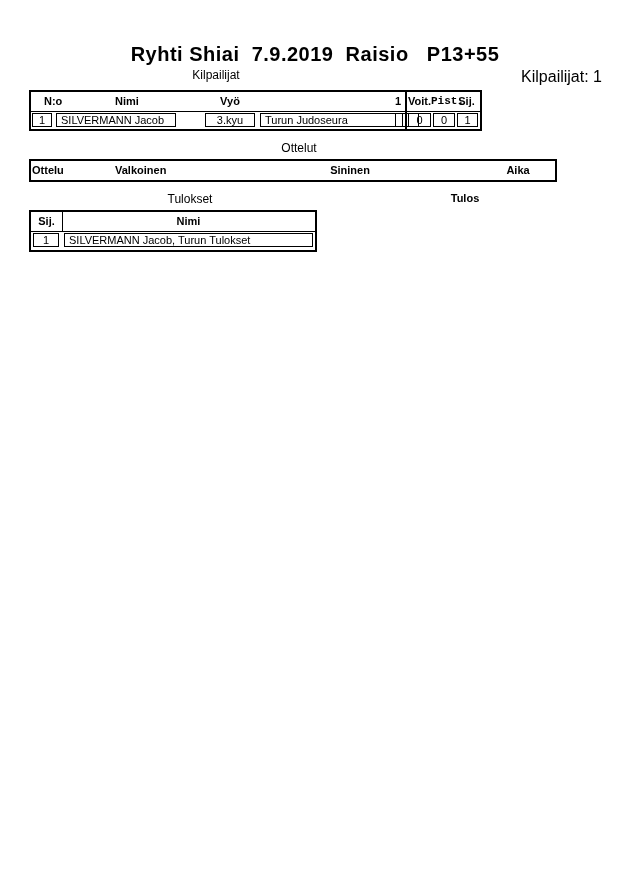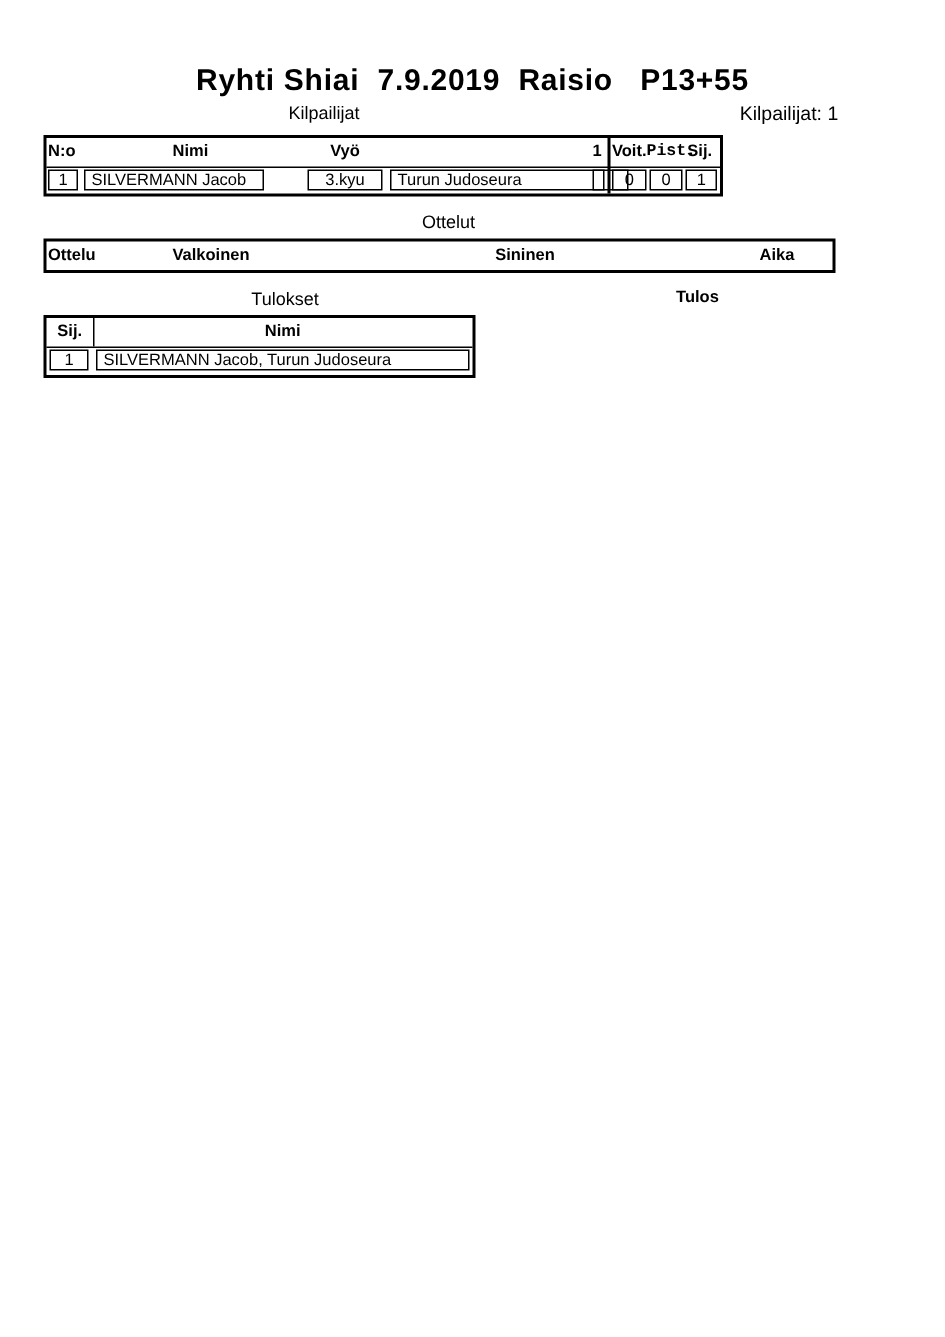--- a/index.html
+++ b/index.html
@@ -17,21 +17,21 @@
     top:43px;left:0;width:630px;
     text-align:center;
     font-size:20px;font-weight:bold;
     white-space:pre;
     letter-spacing:0.5px;
   }
   .section-heading{
     font-size:12px;font-weight:normal;text-align:center;
   }
   .count-label{
-    font-size:13px;text-align:center;
+    font-size:16px;text-align:right;
   }
   .tbl{
     border:2px solid #000;
     background:#fff;
   }
   .hdr-label{
     font-size:11px;font-weight:bold;line-height:19px;
     text-align:center;white-space:nowrap;
   }
   .hdr-label.left{text-align:left;}
@@ -54,21 +54,21 @@
 
 <div class="page">
 
   <div class="abs doc-title">Ryhti Shiai  7.9.2019  Raisio   P13+55</div>
 
   <div class="abs section-heading" style="top:68px;left:29px;width:374px;">Kilpailijat</div>
   <div class="abs count-label" style="top:68px;left:450px;width:152px;">Kilpailijat: 1</div>
 
   <div class="abs tbl" style="top:90px;left:29px;width:453px;height:41px;">
 
-    <div class="abs hdr-label left" style="left:1px;top:0;width:30px;">N:o</div>
+    <div class="abs hdr-label left" style="left:1px;top:0;width:30px;padding-left:12px;">N:o</div>
     <div class="abs hdr-label" style="left:25px;top:0;width:142px;">Nimi</div>
     <div class="abs hdr-label" style="left:174px;top:0;width:50px;">Vyö</div>
     <div class="abs hdr-label" style="left:360px;top:0;width:14px;">1</div>
     <div class="abs vline-thick" style="left:374px;"></div>
     <div class="abs hdr-label" style="left:376px;top:0;width:25px;">Voit.</div>
     <div class="abs hdr-label" style="left:400px;top:0;width:24px;font-family:Liberation Mono, monospace;">Pist.</div>
     <div class="abs hdr-label" style="left:424px;top:0;width:23px;">Sij.</div>
     <div class="abs hdr-sep"></div>
 
     <div class="abs cellbox" style="left:1px;width:20px;">1</div>
@@ -93,16 +93,16 @@
 
   <div class="abs section-heading" style="top:192px;left:29px;width:322px;">Tulokset</div>
 
   <div class="abs tbl" style="top:210px;left:29px;width:288px;height:42px;">
     <div class="abs hdr-label" style="left:0;top:0;width:31px;">Sij.</div>
     <div class="abs vline-thin" style="left:31px;top:0;height:19px;"></div>
     <div class="abs hdr-label" style="left:31px;top:0;width:253px;">Nimi</div>
     <div class="abs hdr-sep"></div>
 
     <div class="abs cellbox" style="left:2px;width:26px;">1</div>
-    <div class="abs cellbox left" style="left:33px;width:249px;">SILVERMANN Jacob, Turun Judoseura</div>
+    <div class="abs cellbox left" style="left:33px;width:249px;">SILVERMANN Jacob, Turun Tulokset</div>
   </div>
 
 </div>
 
 </body></html>

